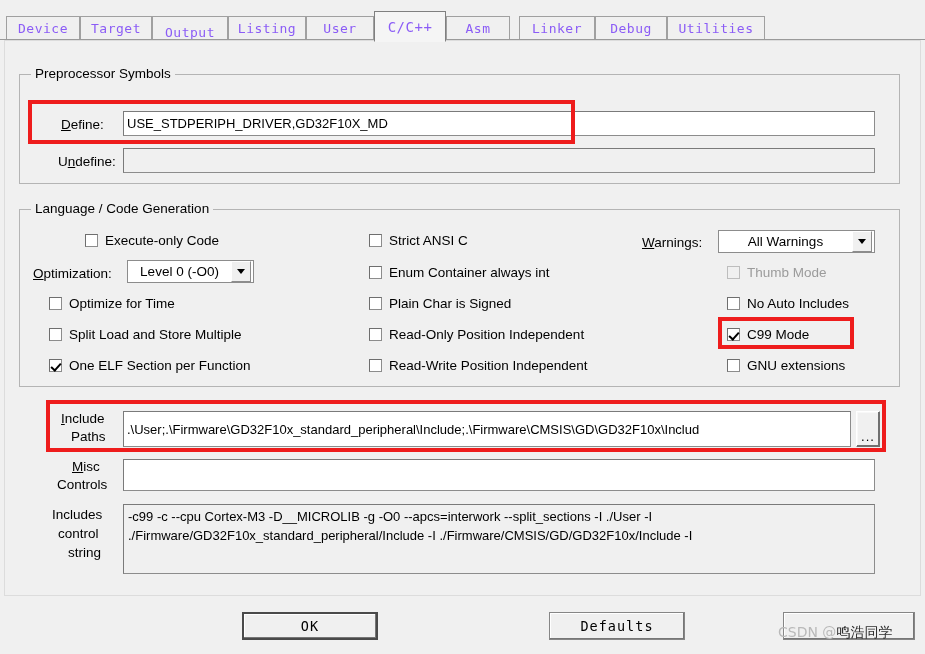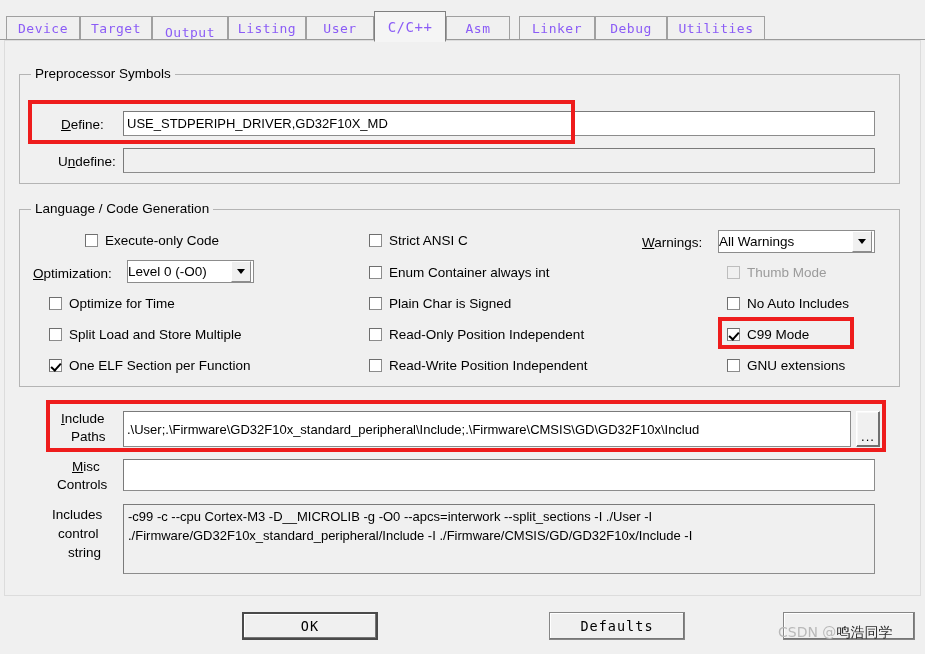--- a/index.html
+++ b/index.html
@@ -53,21 +53,21 @@
     font-family:"Liberation Sans","DejaVu Sans",sans-serif;
   }
   .tinput.ro{background:#f0f0f0;}
   .tinput.multiline{display:block;white-space:normal;line-height:1.45;padding:3px 4px;}
 
   
   .combo{
     position:absolute;box-sizing:border-box;height:23px;
     border:1px solid #8c8c8c;background:#fff;display:flex;align-items:center;
   }
-  .combo .cval{flex:1;font-size:13.5px;white-space:nowrap;overflow:hidden;}
+  .combo .cval{flex:1;font-size:13.5px;white-space:nowrap;overflow:hidden;text-align:center;}
   .combo .carrow{
     width:18px;height:19px;margin-right:2px;
     background:#f0f0f0;border:1px solid #8c8c8c;border-top-color:#fff;border-left-color:#fff;
     display:flex;align-items:center;justify-content:center;
   }
   .combo .carrow::after{content:"";border-left:4px solid transparent;border-right:4px solid transparent;border-top:5px solid #000;}
 
   
   .cb{position:absolute;display:flex;align-items:center;gap:7px;white-space:nowrap;}
   .cbbox{

